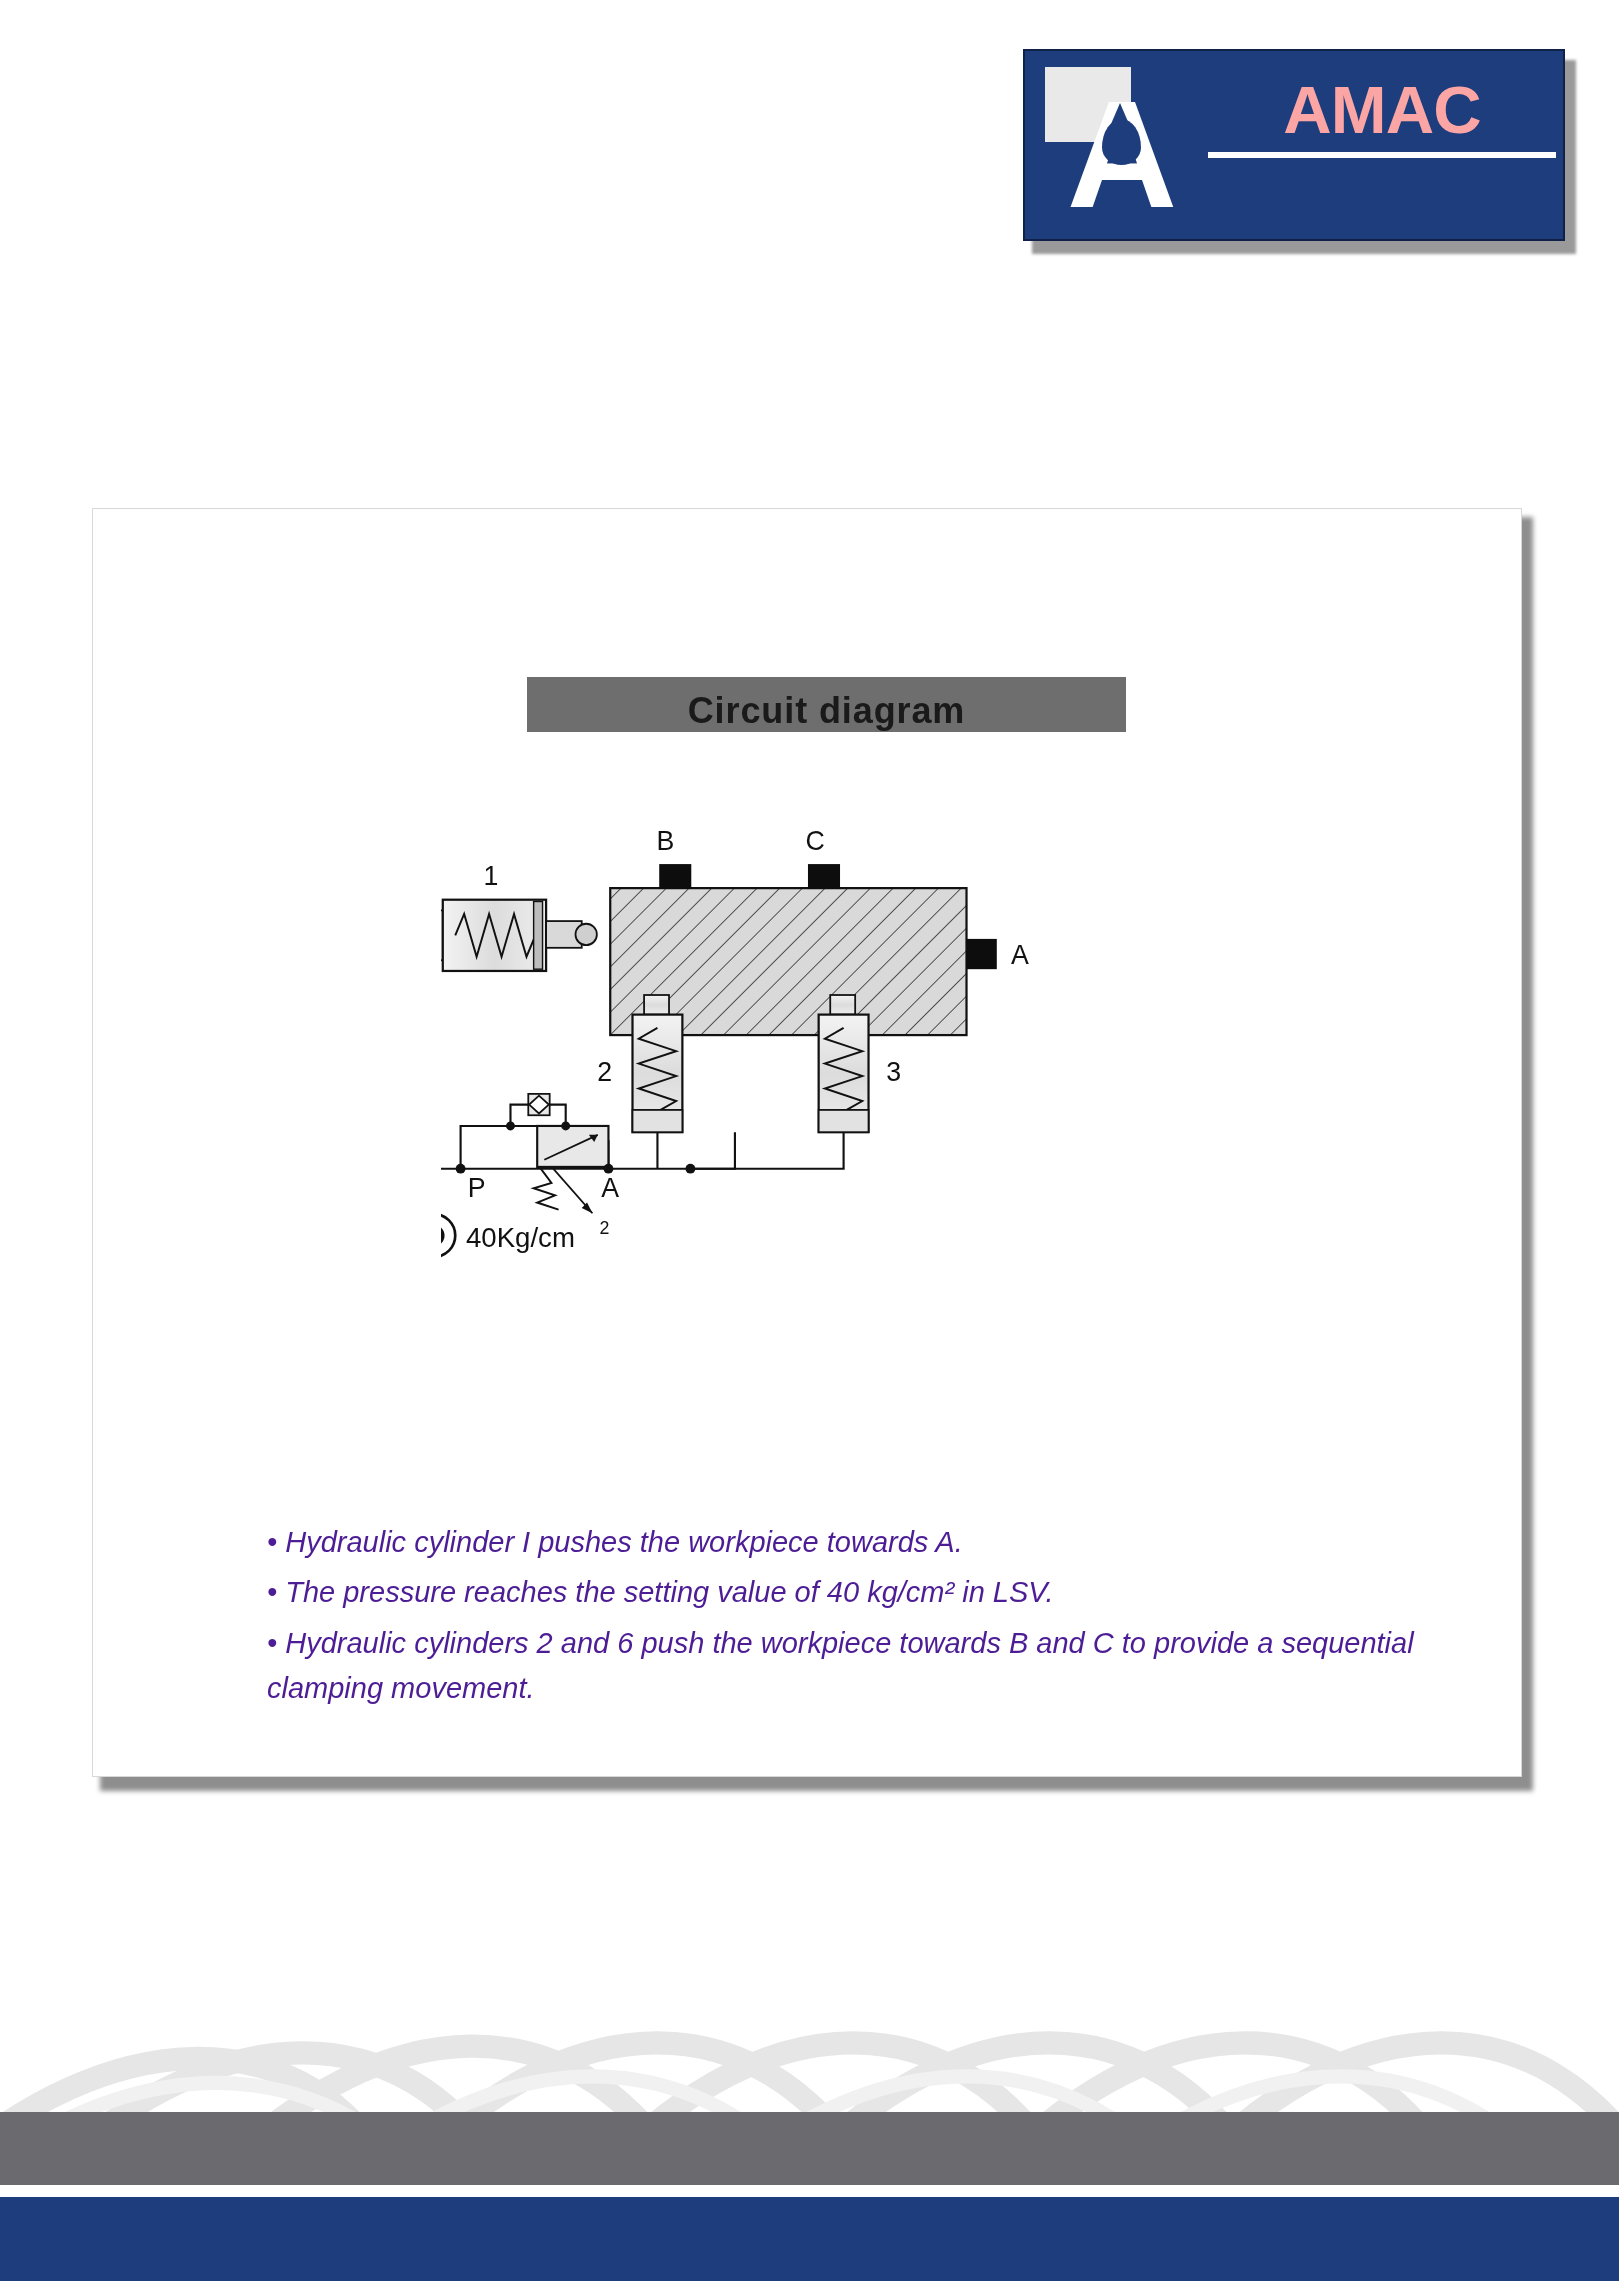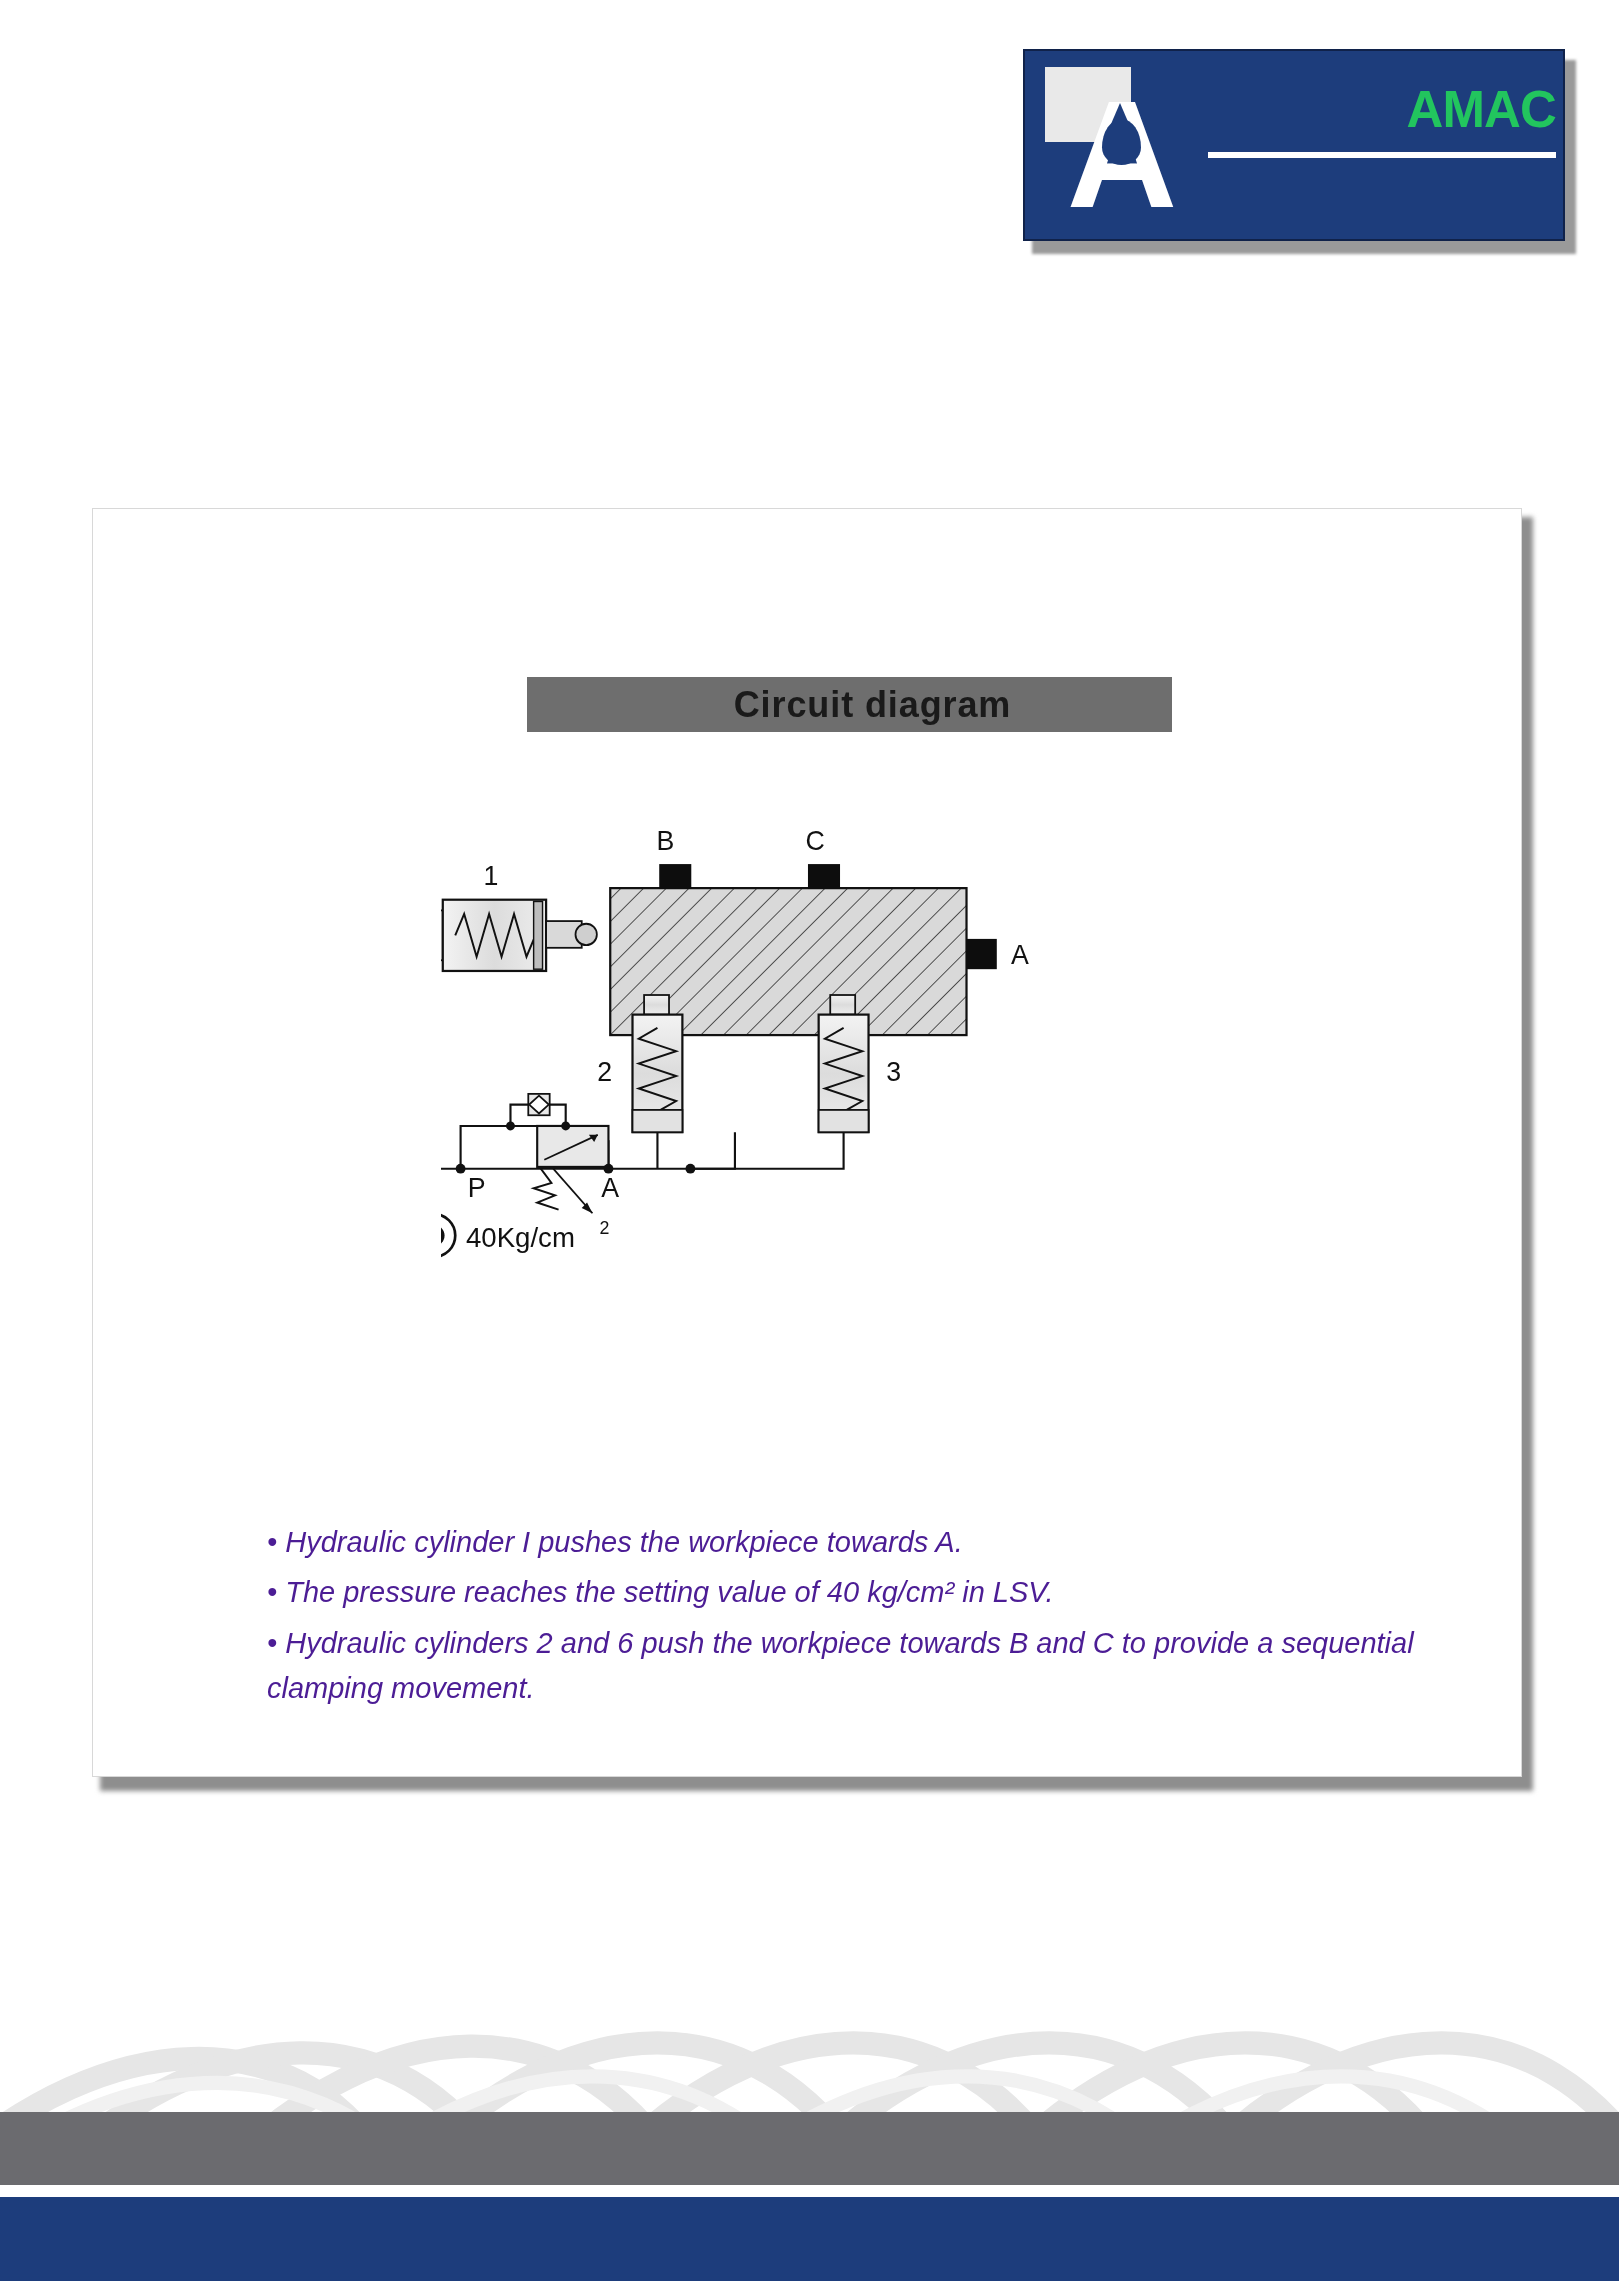--- a/index.html
+++ b/index.html
@@ -85,26 +85,26 @@
     border-right: 9.8px solid transparent;
     border-bottom: 21.4px solid #1d3d7c;
   }
   .logo-text {
     position: absolute;
     left: 183px;
     top: 19.6px;
     width: 348px;
   }
   .logo-amac {
-    color: #22c55e;
+    color: #fca5a5;
     font-weight: bold;
-    font-size: 51px;
+    font-size: 67px;
     letter-spacing: -0.9px;
     line-height: 78px;
-    text-align: right;
+    text-align: center;
   }
   .logo-rule {
     height: 6.2px;
     background: #ffffff;
     margin: 3.6px 0 5.3px 0;
   }
   .logo-pro {
     color: #ffffff;
     font-weight: bold;
     font-size: 53px;
@@ -136,23 +136,22 @@
 
   
   .title-bar {
     position: absolute;
     left: 434px;
     top: 168px;
     width: 599px;
     height: 55px;
     background: #6e6e6e;
     display: flex;
-    align-items: center;
+    align-items: flex-end;
     justify-content: center;
-    padding-left: 46px;
   }
   .title-bar .title-text {
     color: #1a1a1a;
     font-weight: bold;
     font-size: 36px;
     letter-spacing: 0.9px;
     font-family: "Liberation Sans", sans-serif;
   }
 
   

